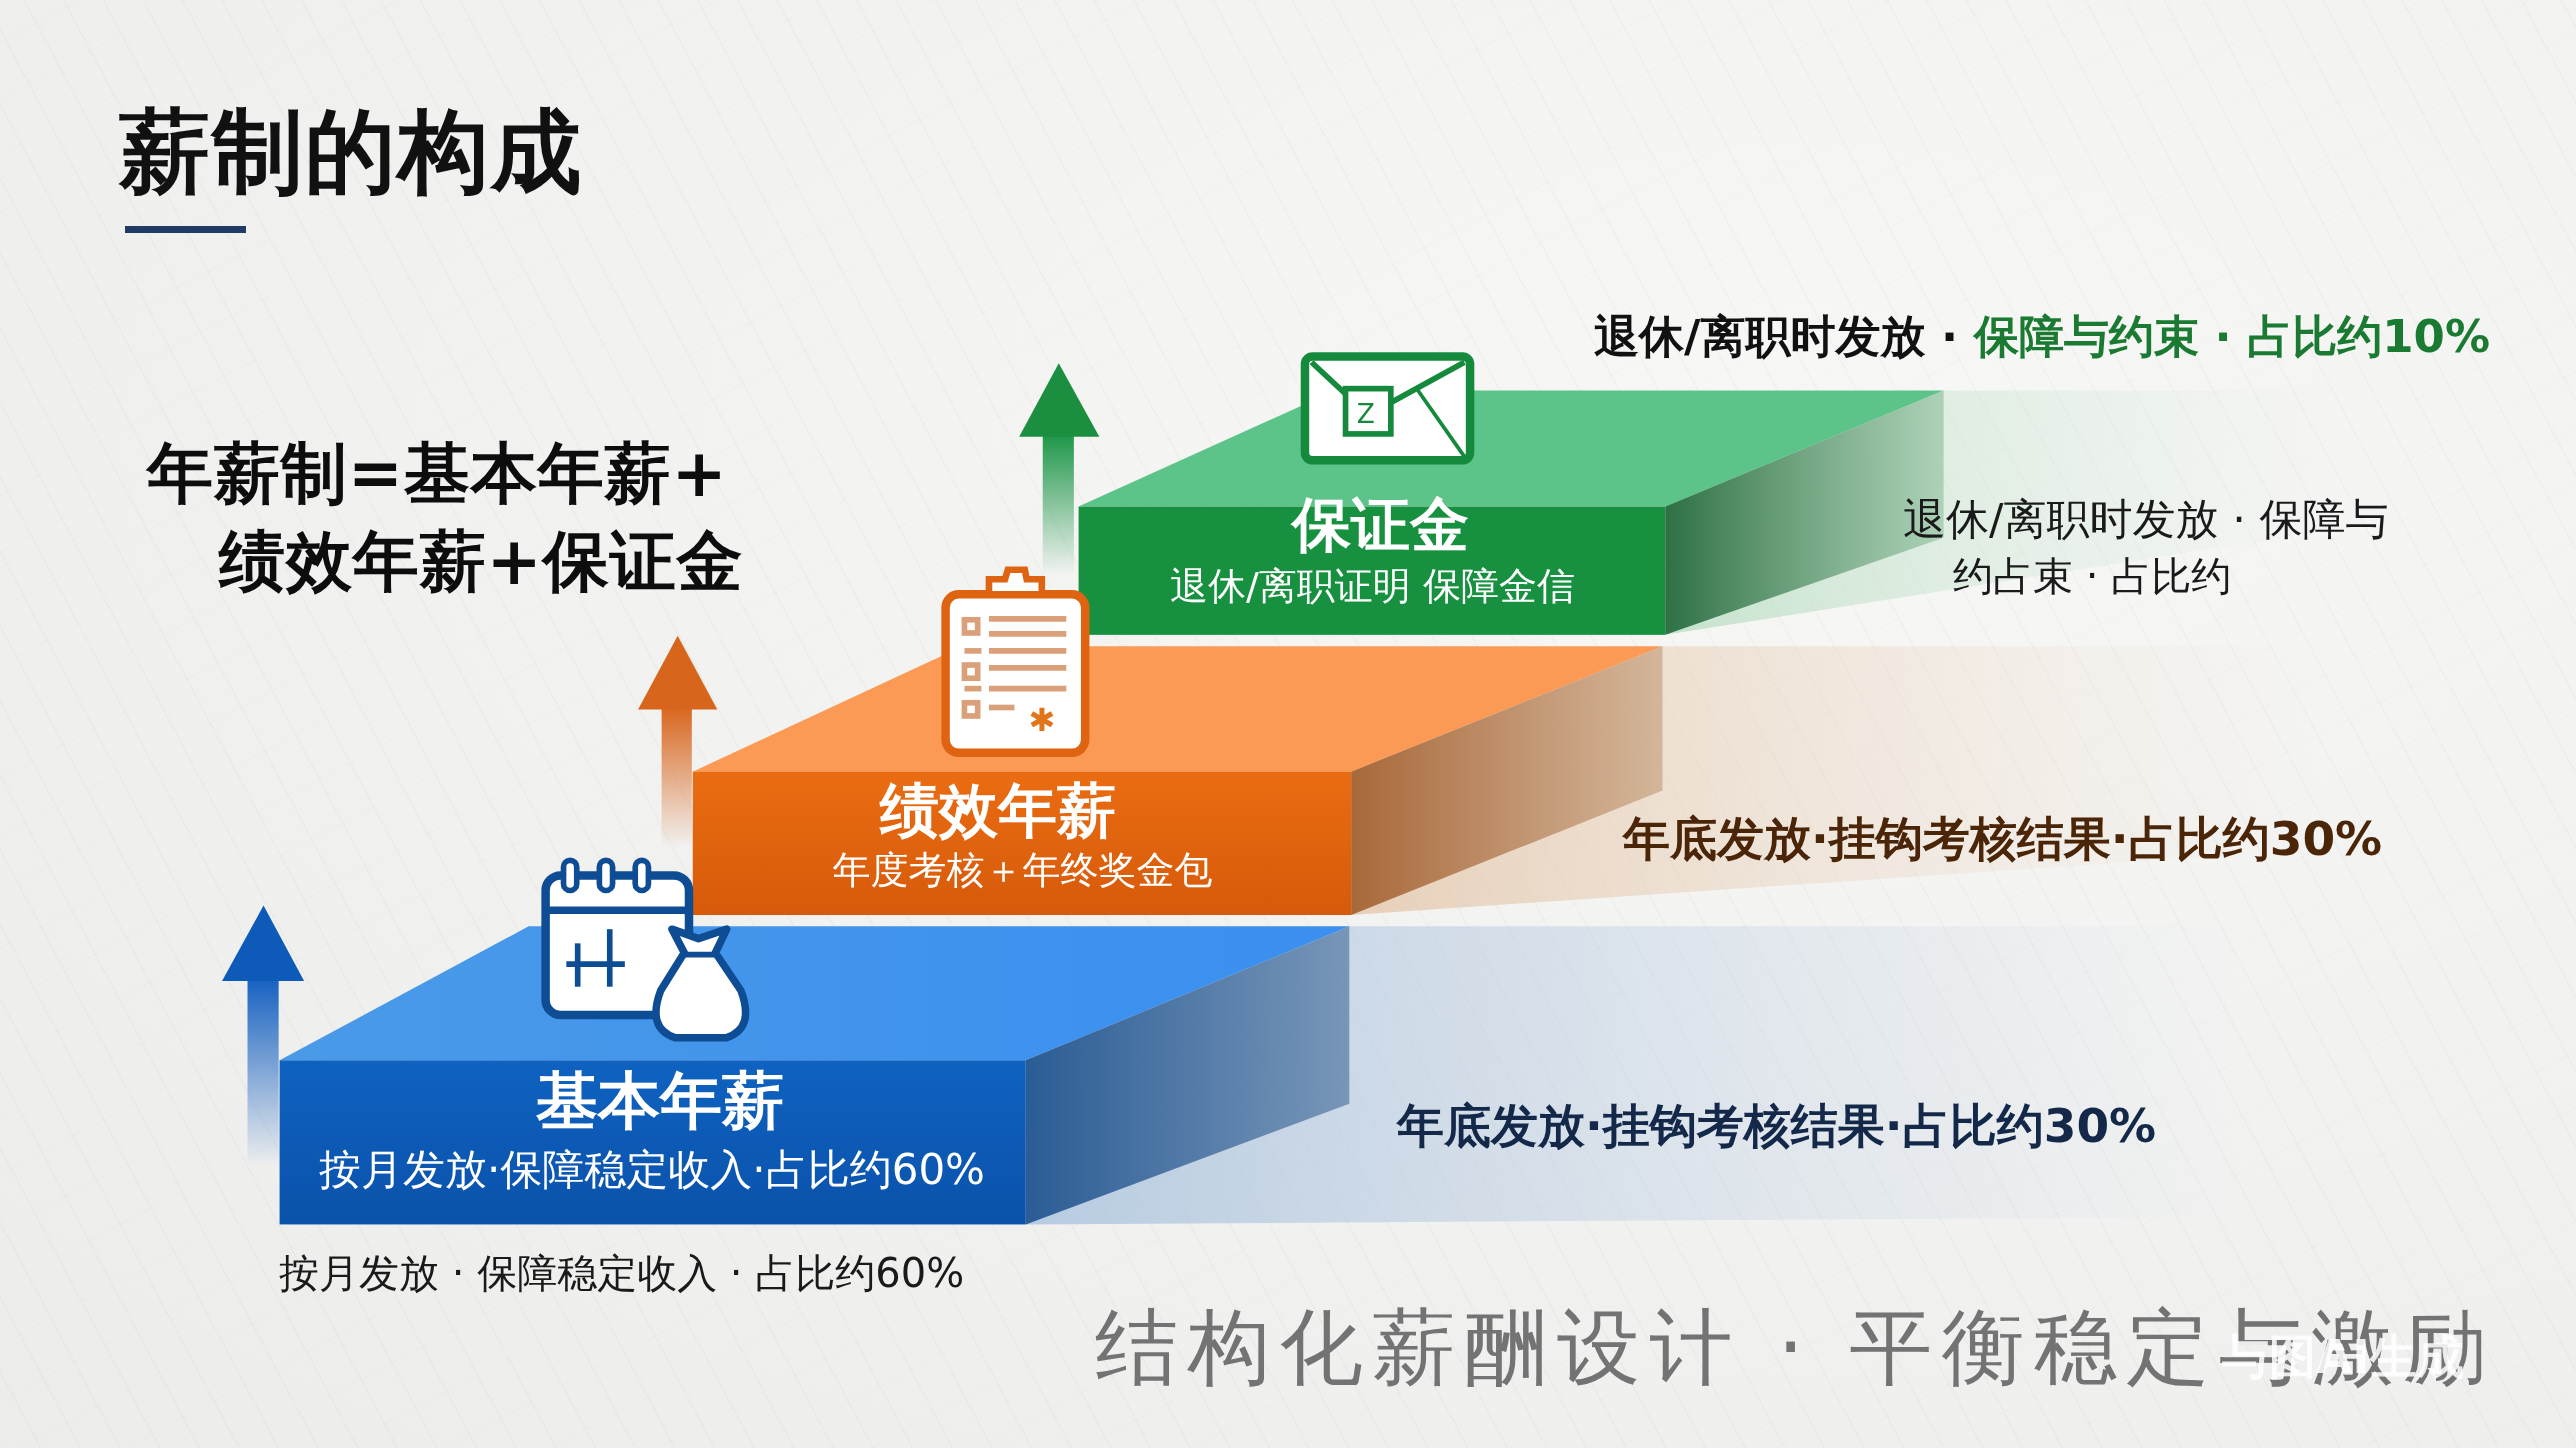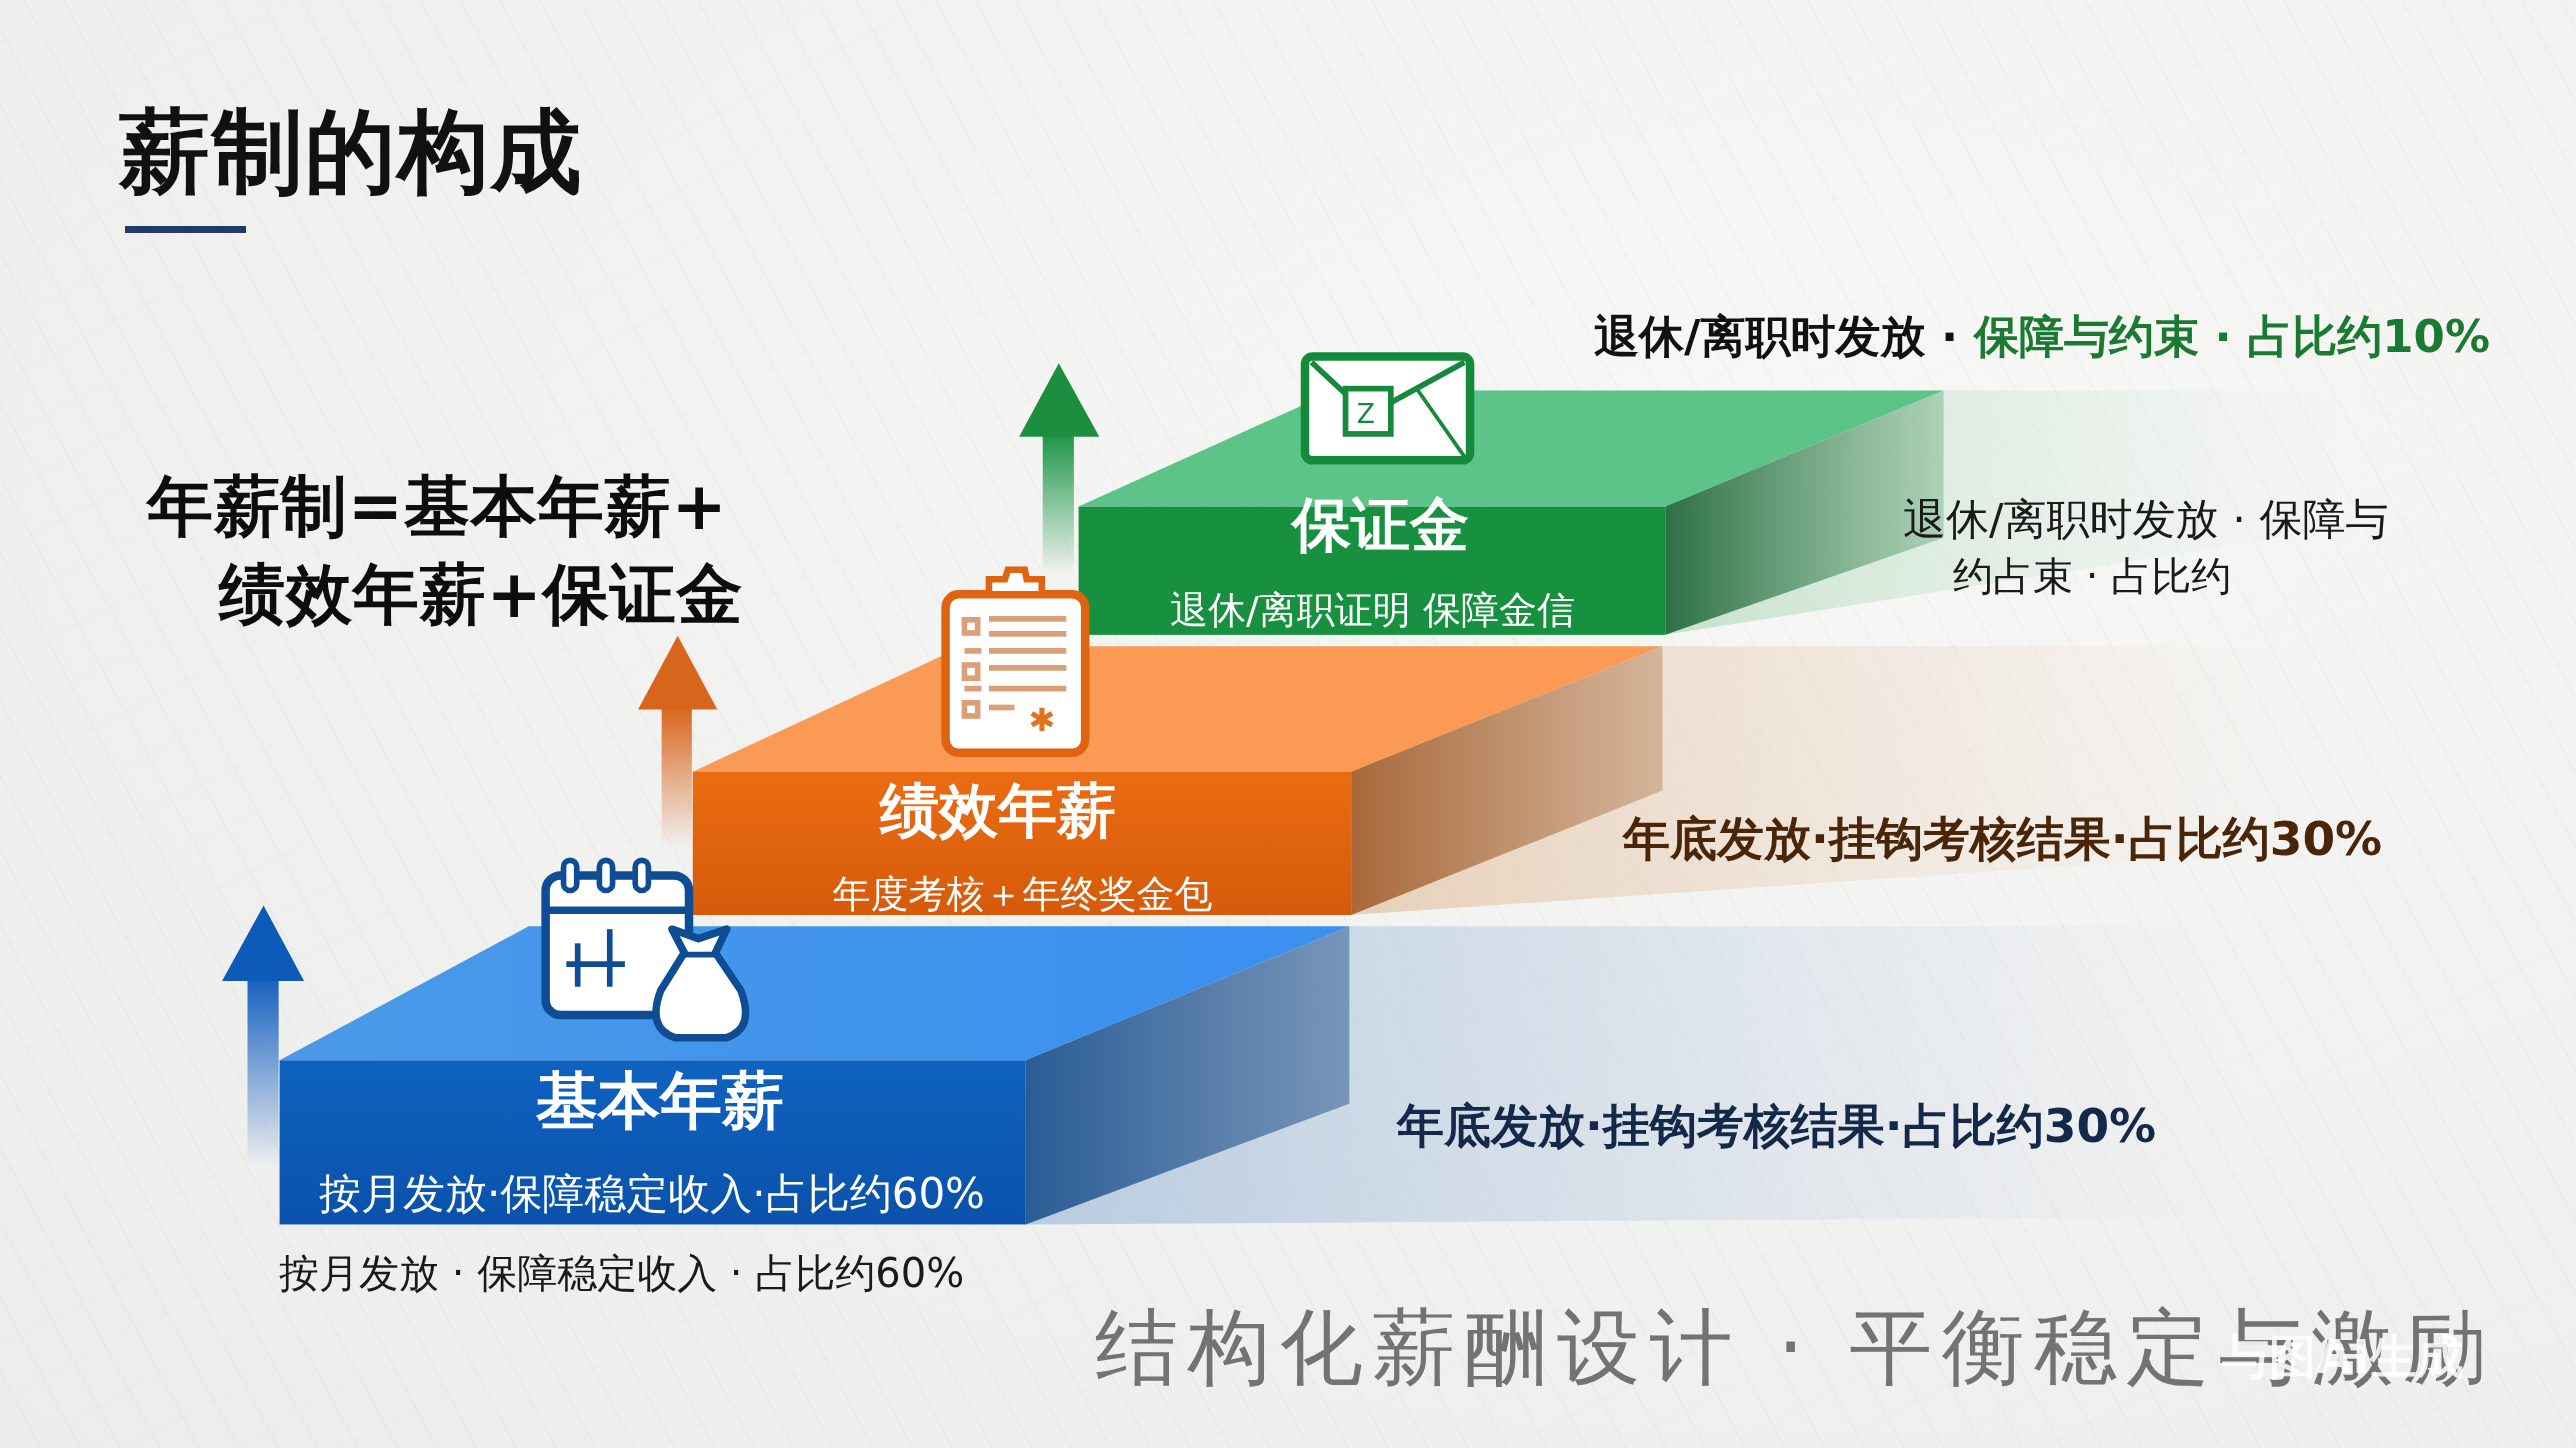--- a/index.html
+++ b/index.html
@@ -8,25 +8,25 @@
     background:#f1f1f0; }
   .bg { position:absolute; inset:0;
     background:
       repeating-linear-gradient(62deg, rgba(0,0,0,0.018) 0 1.9px, transparent 1.9px 35px),
       repeating-linear-gradient(-28deg, rgba(0,0,0,0.014) 0 0.9px, transparent 0.9px 50px),
       radial-gradient(ellipse at 70% 30%, #f7f7f6 0%, #ececeb 100%); }
   svg.scene { position:absolute; left:0; top:0; }
   .abs { position:absolute; white-space:nowrap; }
   .title { left:119px; top:91px; font-size:91px; font-weight:bold; color:#111; letter-spacing:1.9px; }
   .title-rule { left:125px; top:226px; width:121px; height:6.6px; background:#1f3b66; }
-  .formula { font-size:66px; font-weight:bold; color:#0d0d0d; letter-spacing:0.9px;margin-top:33px; }
+  .formula { font-size:66px; font-weight:bold; color:#0d0d0d; letter-spacing:0.9px; }
   .f1 { left:147px; top:429px; }
   .f2 { left:219px; top:517px; }
   .box-title { font-size:59px; font-weight:bold; color:#fff; text-align:center;margin-left:8px; }
-  .box-sub { font-size:38px; color:#fff; text-align:center;margin-top:24px; }
+  .box-sub { font-size:38px; color:#fff; text-align:center; }
   .side { font-size:47px; font-weight:bold; }
   .plain { font-size:40px; color:#1a1a1a; }
   .slogan { left:1095px; top:1293px; font-size:83px; color:#737373; letter-spacing:9.4px; }
   .wm { left:2222px; top:1326px; font-size:47px; font-weight:bold; color:rgba(255,255,255,0.85); }
 </style>
 </head>
 <body>
 
 <div class="bg"></div>
 

